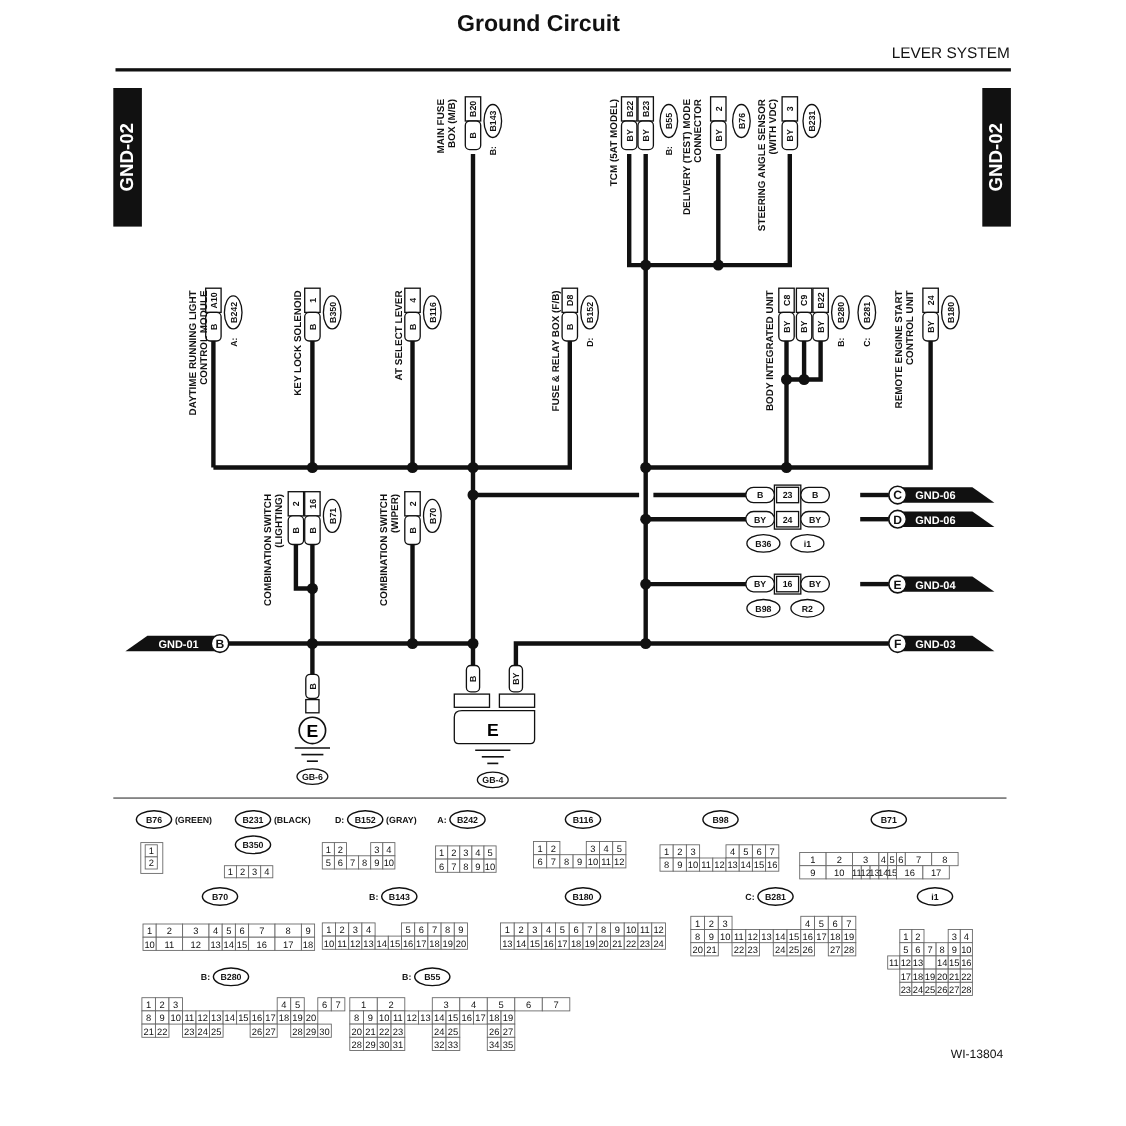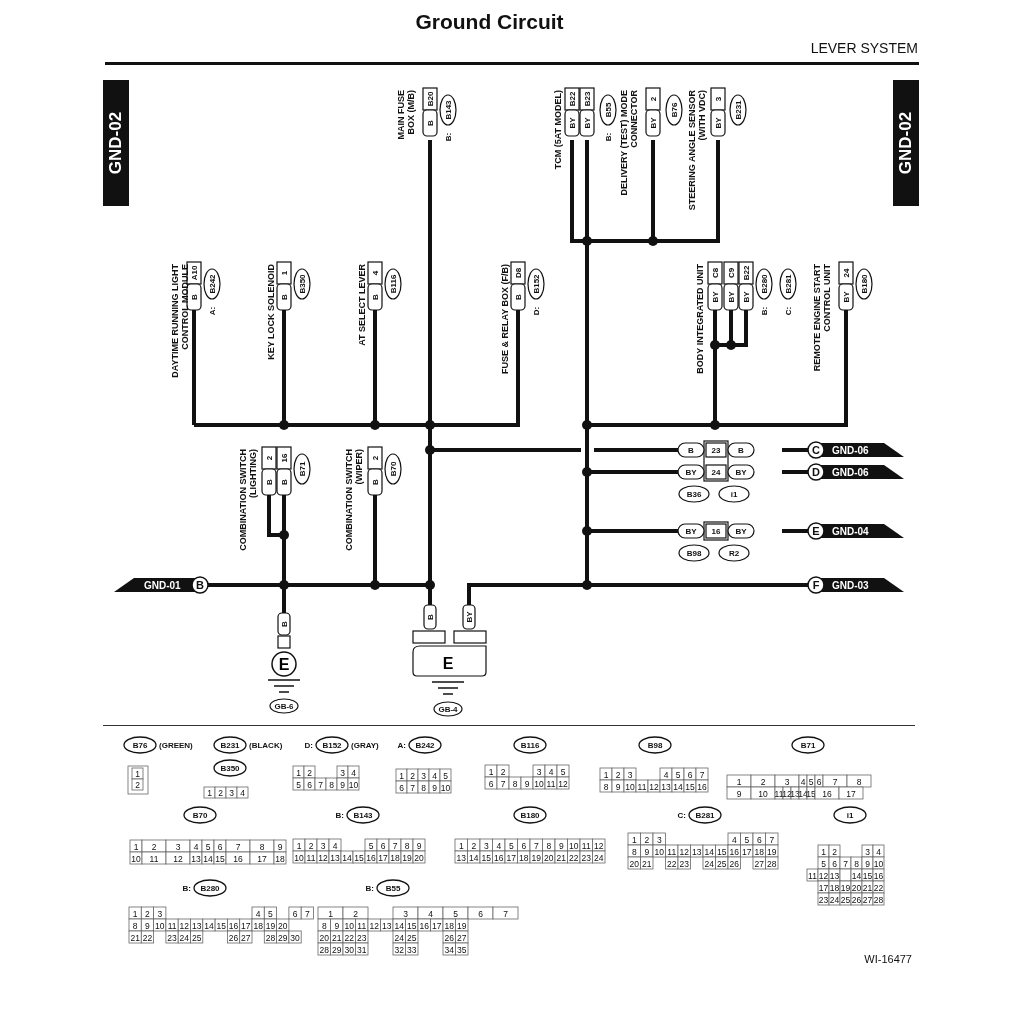--- a/index.html
+++ b/index.html
@@ -894,13 +894,13 @@
         <text class="ptxt" x="411.75" y="952.5" text-anchor="middle">33</text>
         <rect x="443" y="943" width="12.5" height="12" fill="#fff" stroke="#666" stroke-width="0.8"></rect>
         <text class="ptxt" x="449.25" y="952.5" text-anchor="middle">34</text>
         <rect x="455.5" y="943" width="12.5" height="12" fill="#fff" stroke="#666" stroke-width="0.8"></rect>
         <text class="ptxt" x="461.75" y="952.5" text-anchor="middle">35</text>
       </g>
     </g>
 </svg>
 
 <div id="divider"></div>
-<div id="docid">WI-16477</div>
+<div id="docid">WI-13804</div>
 
 </body></html>

